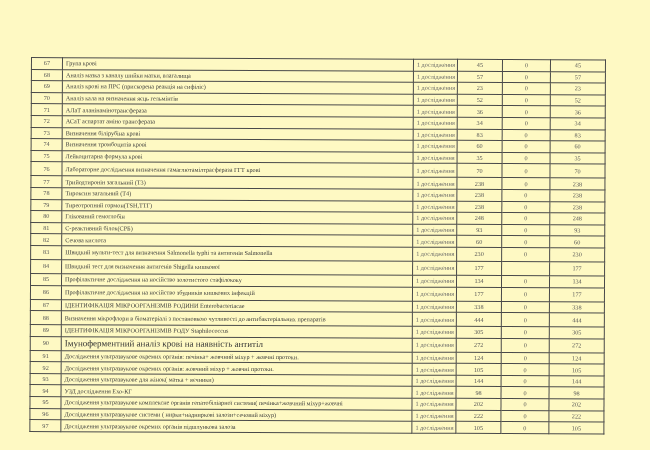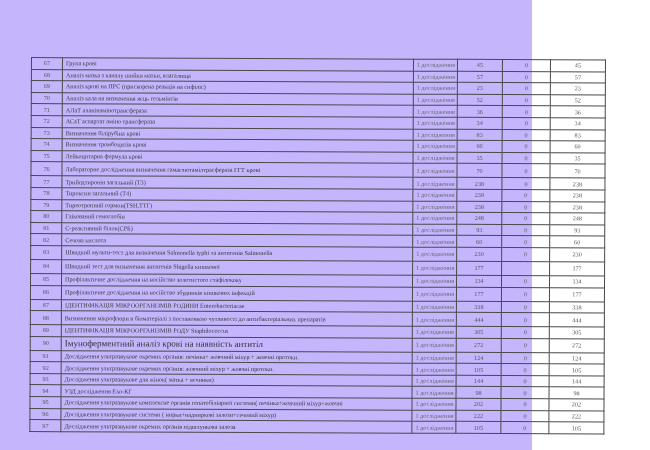--- a/index.html
+++ b/index.html
@@ -11,22 +11,22 @@
       width: 650px;
       height: 450px;
       position: relative;
       overflow: hidden;
       font-family: "Liberation Serif", "DejaVu Serif", serif;
       color: #3a3a3a;
     }
     .page {
       position: absolute;
       left: 0; top: 0;
-      width: 532px; height: 450px;
-      background: #c4b5fd;
+      width: 650px; height: 450px;
+      background: #fef9c3;
     }
     table.price {
       position: absolute;
       left: 31px;
       top: 57px;
       width: 568px;
       border-collapse: collapse;
       table-layout: fixed;
       transform: rotate(0.25deg);
       transform-origin: left top;

